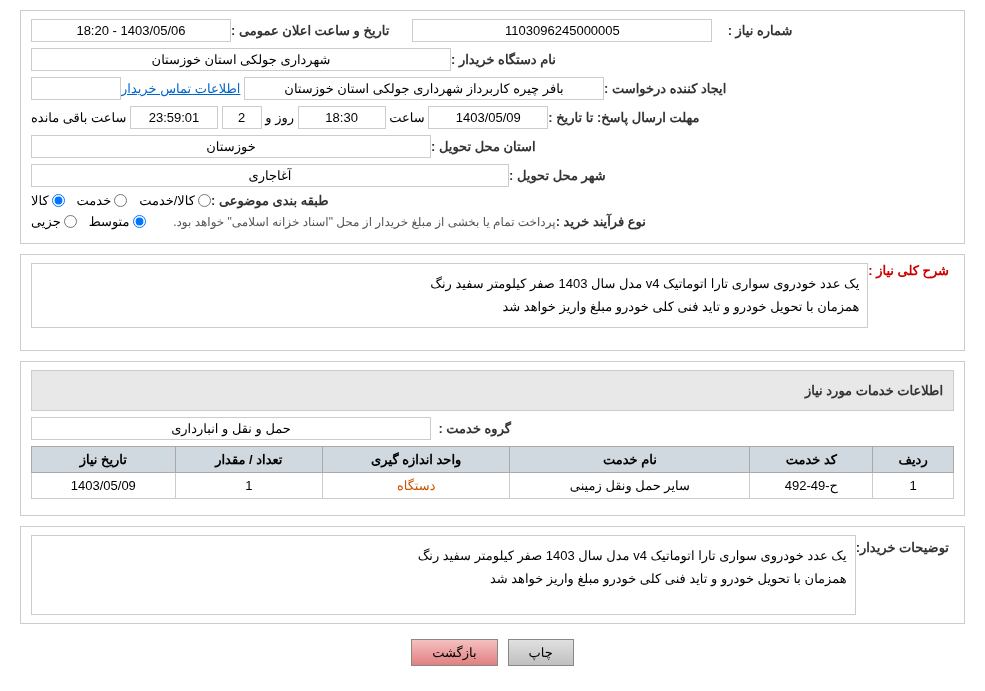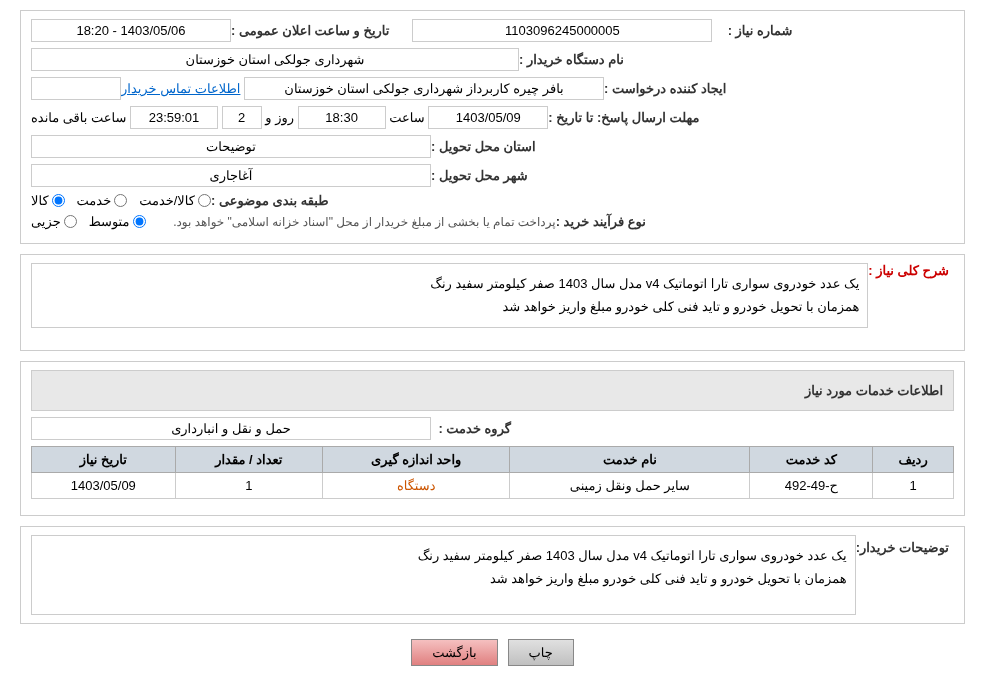--- a/index.html
+++ b/index.html
@@ -163,21 +163,21 @@
       <div class="form-row">
         <span class="form-label">شماره نیاز :</span>
         <span class="form-value wide">1103096245000005</span>
         &nbsp;&nbsp;&nbsp;&nbsp;&nbsp;
         <span class="form-label">تاریخ و ساعت اعلان عمومی :</span>
         <span class="form-value medium">1403/05/06 - 18:20</span>
       </div>
 
       <div class="form-row">
         <span class="form-label">نام دستگاه خریدار :</span>
-        <span class="form-value" style="width:488px;">شهرداری جولکی استان خوزستان</span>
+        <span class="form-value" style="width:420px;">شهرداری جولکی استان خوزستان</span>
       </div>
 
       <div class="form-row">
         <span class="form-label">ایجاد کننده درخواست :</span>
         <span class="form-value" style="width:360px;">بافر چیره کاربرداز شهرداری جولکی استان خوزستان</span>
         &nbsp;
         <span class="link-blue">اطلاعات تماس خریدار</span>
         <span class="form-value" style="width:90px;">&nbsp;</span>
       </div>
 
@@ -193,26 +193,26 @@
         &nbsp;
         <span class="form-value" style="width:40px;">2</span>
         &nbsp;
         <span class="form-value xsmall">23:59:01</span>
         &nbsp;
         <span>ساعت باقی مانده</span>
       </div>
 
       <div class="form-row">
         <span class="form-label">استان محل تحویل :</span>
-        <span class="form-value" style="width:400px;">توضیحات</span>
+        <span class="form-value" style="width:400px;">خوزستان</span>
       </div>
 
       <div class="form-row">
         <span class="form-label">شهر محل تحویل :</span>
-        <span class="form-value" style="width:400px;">آغاجاری</span>
+        <span class="form-value" style="width:478px;">آغاجاری</span>
       </div>
 
       <div class="form-row">
         <span class="form-label">طبقه بندی موضوعی :</span>
         <div class="radio-group">
           <div class="radio-item">
             <input type="radio" name="category" style="">
             <span>کالا/خدمت</span>
           </div>
           <div class="radio-item">

